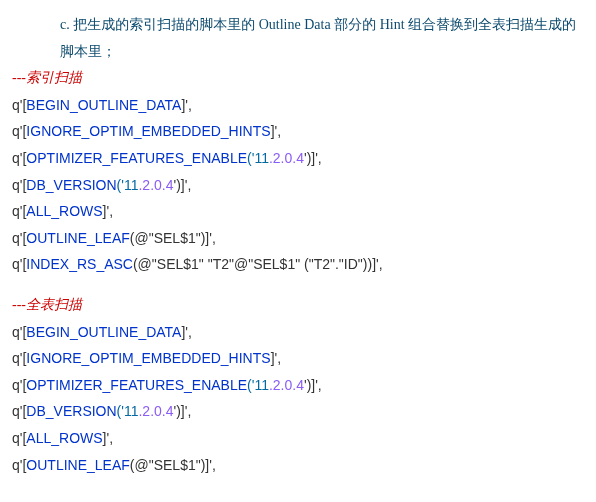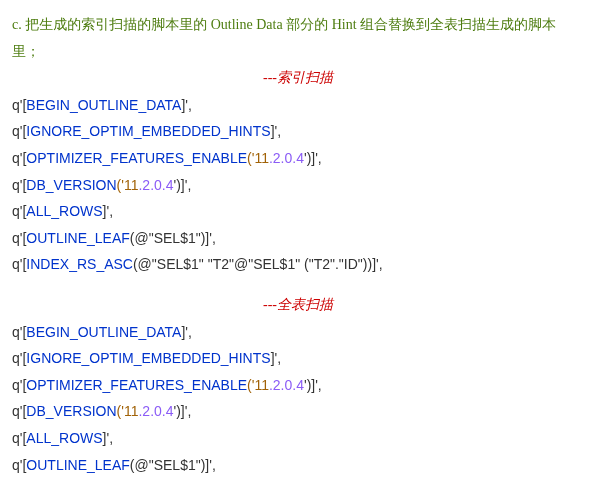--- a/index.html
+++ b/index.html
@@ -8,41 +8,41 @@
       font-family: Arial, sans-serif;
       font-size: 14px;
       line-height: 1.9;
       color: #333;
       background: #fff;
       width: 596px;
       box-sizing: border-box;
       position: relative;
     }
     .intro {
-      color: #4d7c0f;
+      color: #0c4a6e;
       font-family: 'SimSun', serif;
+      margin-left: 48px;
     }
     .section-title {
       color: #cc0000;
       font-style: italic;
       font-family: 'SimSun', serif;
-      text-align: center;
     }
     .code-line {
       font-family: Arial, sans-serif;
       color: #333;
     }
     .code-line .q {
       color: #333;
     }
     .code-line .blue {
       color: #0033cc;
     }
     .code-line .teal {
-      color: #a16207;
+      color: #0369a1;
     }
     .code-line .num {
       color: #8b5cf6;
     }
   </style>
 </head>
 <body>
 
 <div class="intro">c. 把生成的索引扫描的脚本里的 Outline Data 部分的 Hint 组合替换到全表扫描生成的脚本里；</div>
 

